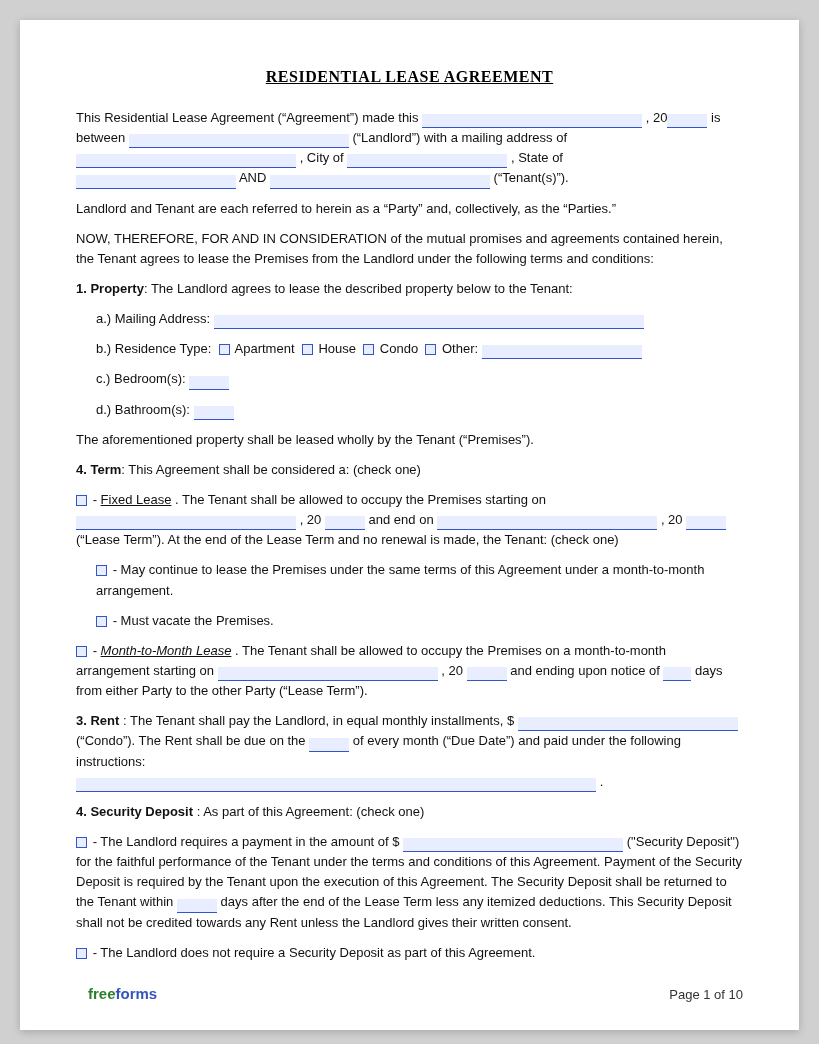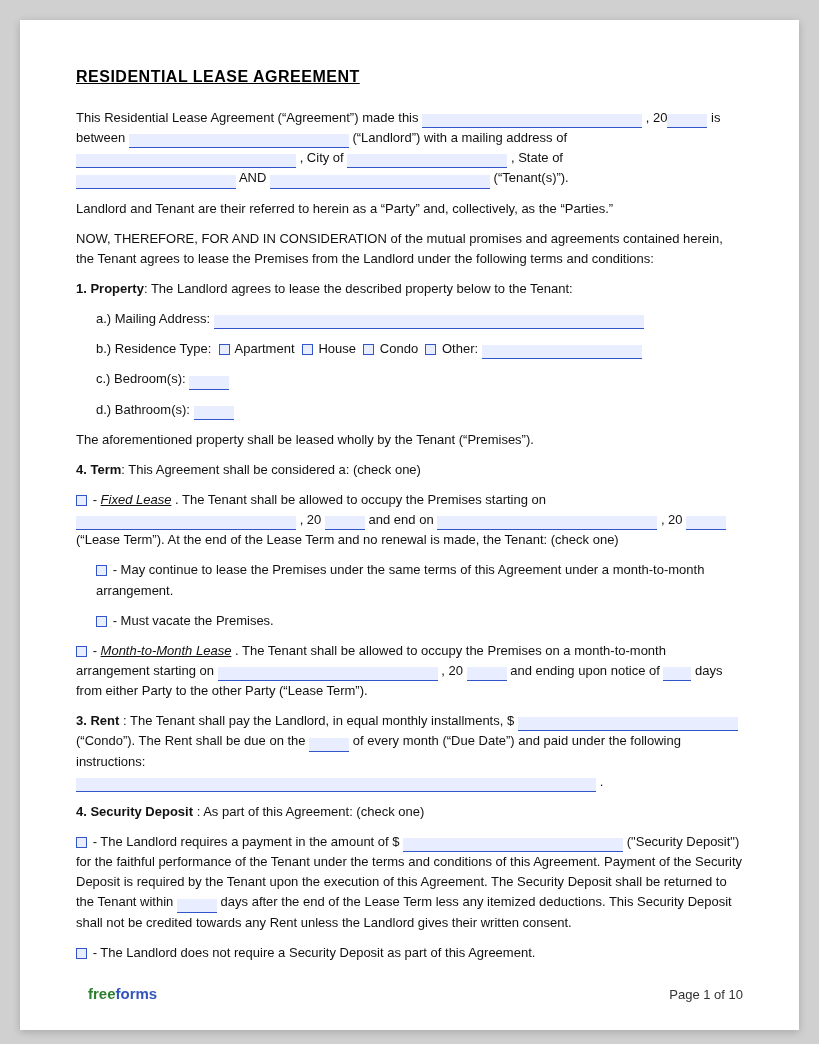--- a/index.html
+++ b/index.html
@@ -15,25 +15,27 @@
     }
     .page {
       background: #fff;
       width: 780px;
       min-height: 1010px;
       padding: 48px 56px 48px 56px;
       box-shadow: 0 2px 8px rgba(0,0,0,0.2);
       position: relative;
     }
     .title {
+      text-align: center;
       font-size: 16px;
       font-weight: bold;
       text-decoration: underline;
       margin-bottom: 22px;
       letter-spacing: 0.5px;
+      font-family: Liberation Serif, serif;
     }
     .body-text {
       font-size: 13px;
       line-height: 1.55;
       color: #111;
     }
     .underline-field {
       display: inline-block;
       border-bottom: 1px solid #3355cc;
       background: #e8eeff;
@@ -99,21 +101,21 @@
     <span class="underline-field medium"></span>
     <span>, State of</span>
     <br>
     <span class="underline-field medium"></span>
     <span>AND</span>
     <span class="underline-field long"></span>
     <span>(“Tenant(s)”).</span>
   </div>
 
   <div class="body-text section">
-    <p>Landlord and Tenant are their referred to herein as a “Party” and, collectively, as the “Parties.”</p>
+    <p>Landlord and Tenant are each referred to herein as a “Party” and, collectively, as the “Parties.”</p>
   </div>
 
   <div class="body-text section">
     <p>NOW, THEREFORE, FOR AND IN CONSIDERATION of the mutual promises and agreements contained herein, the Tenant agrees to lease the Premises from the Landlord under the following terms and conditions:</p>
   </div>
 
   <div class="body-text section">
     <p><span class="section-heading">1. Property</span><span>: The Landlord agrees to lease the described property below to the Tenant:</span></p>
     <div class="indent">
       <p><span>a.)  Mailing Address:</span>
@@ -138,21 +140,21 @@
       </p>
     </div>
     <p>The aforementioned property shall be leased wholly by the Tenant (“Premises”).</p>
   </div>
 
   <div class="body-text section">
     <p><span class="section-heading">4. Term</span><span>: This Agreement shall be considered a: (check one)</span></p>
 
     <p><span class="checkbox-box"></span>
       <span> - </span>
-      <span style="text-decoration:underline;font-style:italic;">Fixed Lease</span>
+      <span style="text-decoration:underline;">Fixed Lease</span>
       <span>. The Tenant shall be allowed to occupy the Premises starting on</span>
       <br>
       <span class="underline-field long"></span>
       <span>, 20</span>
       <span class="underline-field short"></span>
       <span> and end on</span>
       <span class="underline-field long"></span>
       <span>, 20</span>
       <span class="underline-field short"></span>
       <span> (“Lease Term”). At the end of the Lease Term and no renewal is made, the Tenant: (check one)</span>

